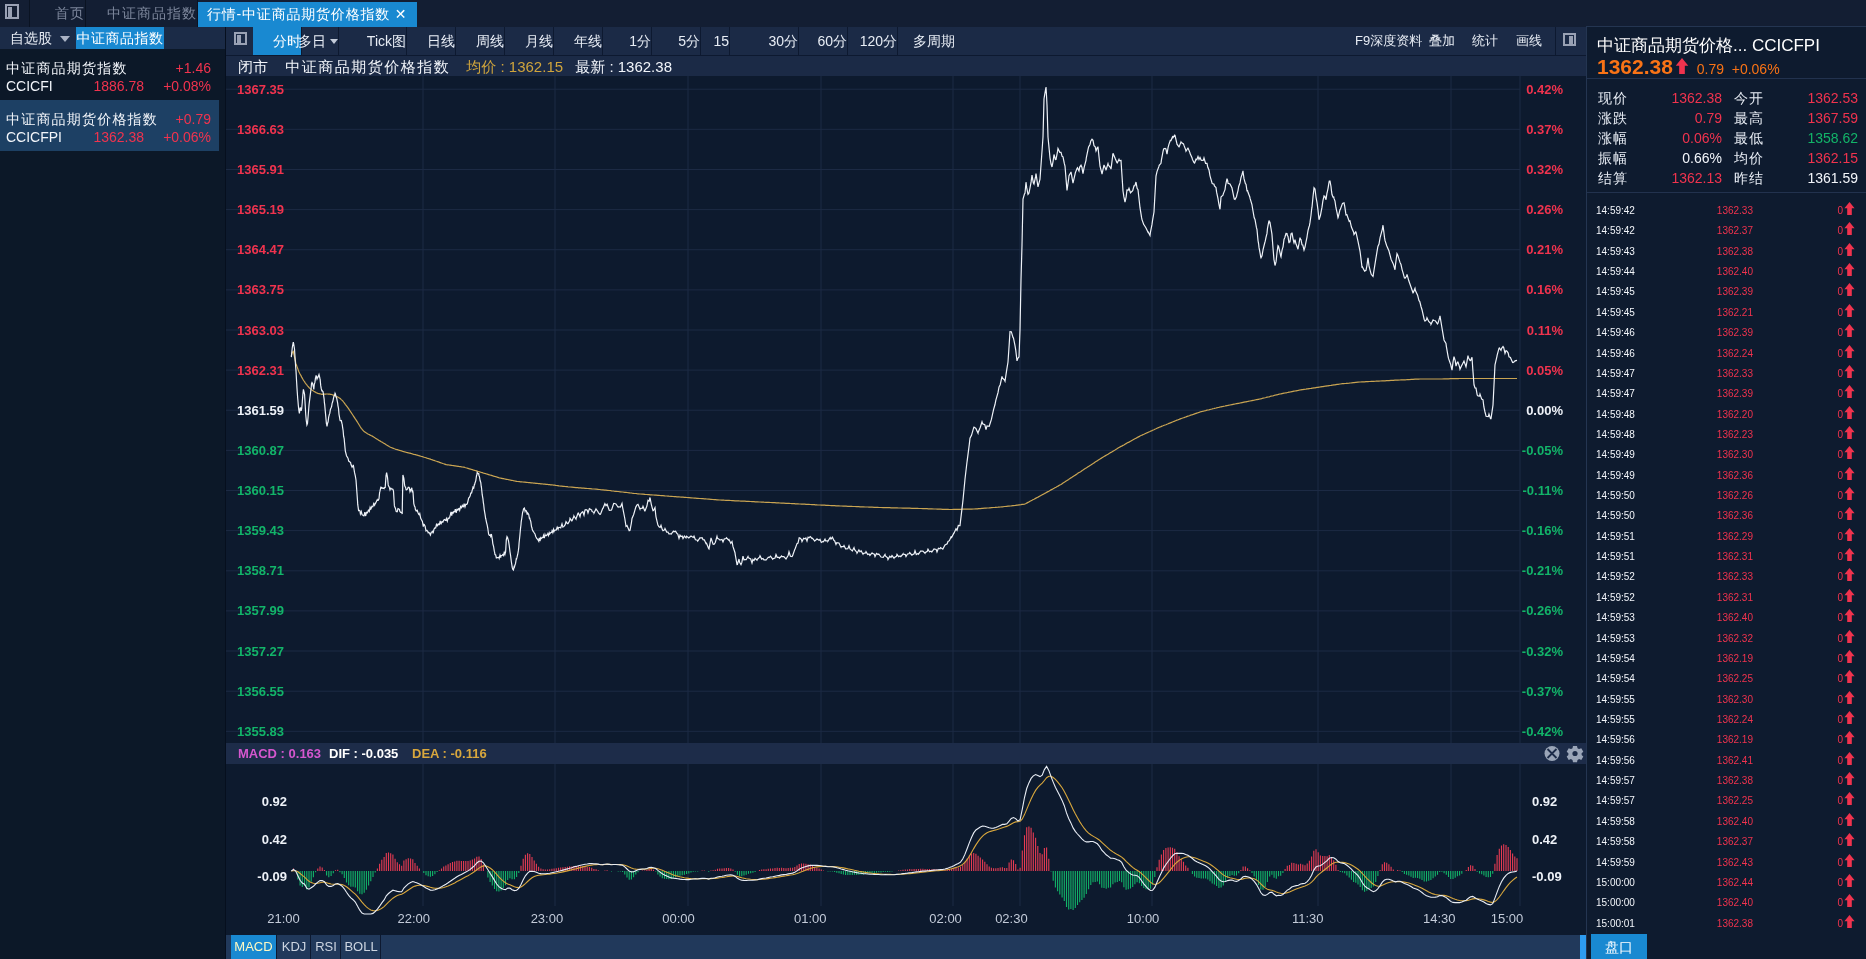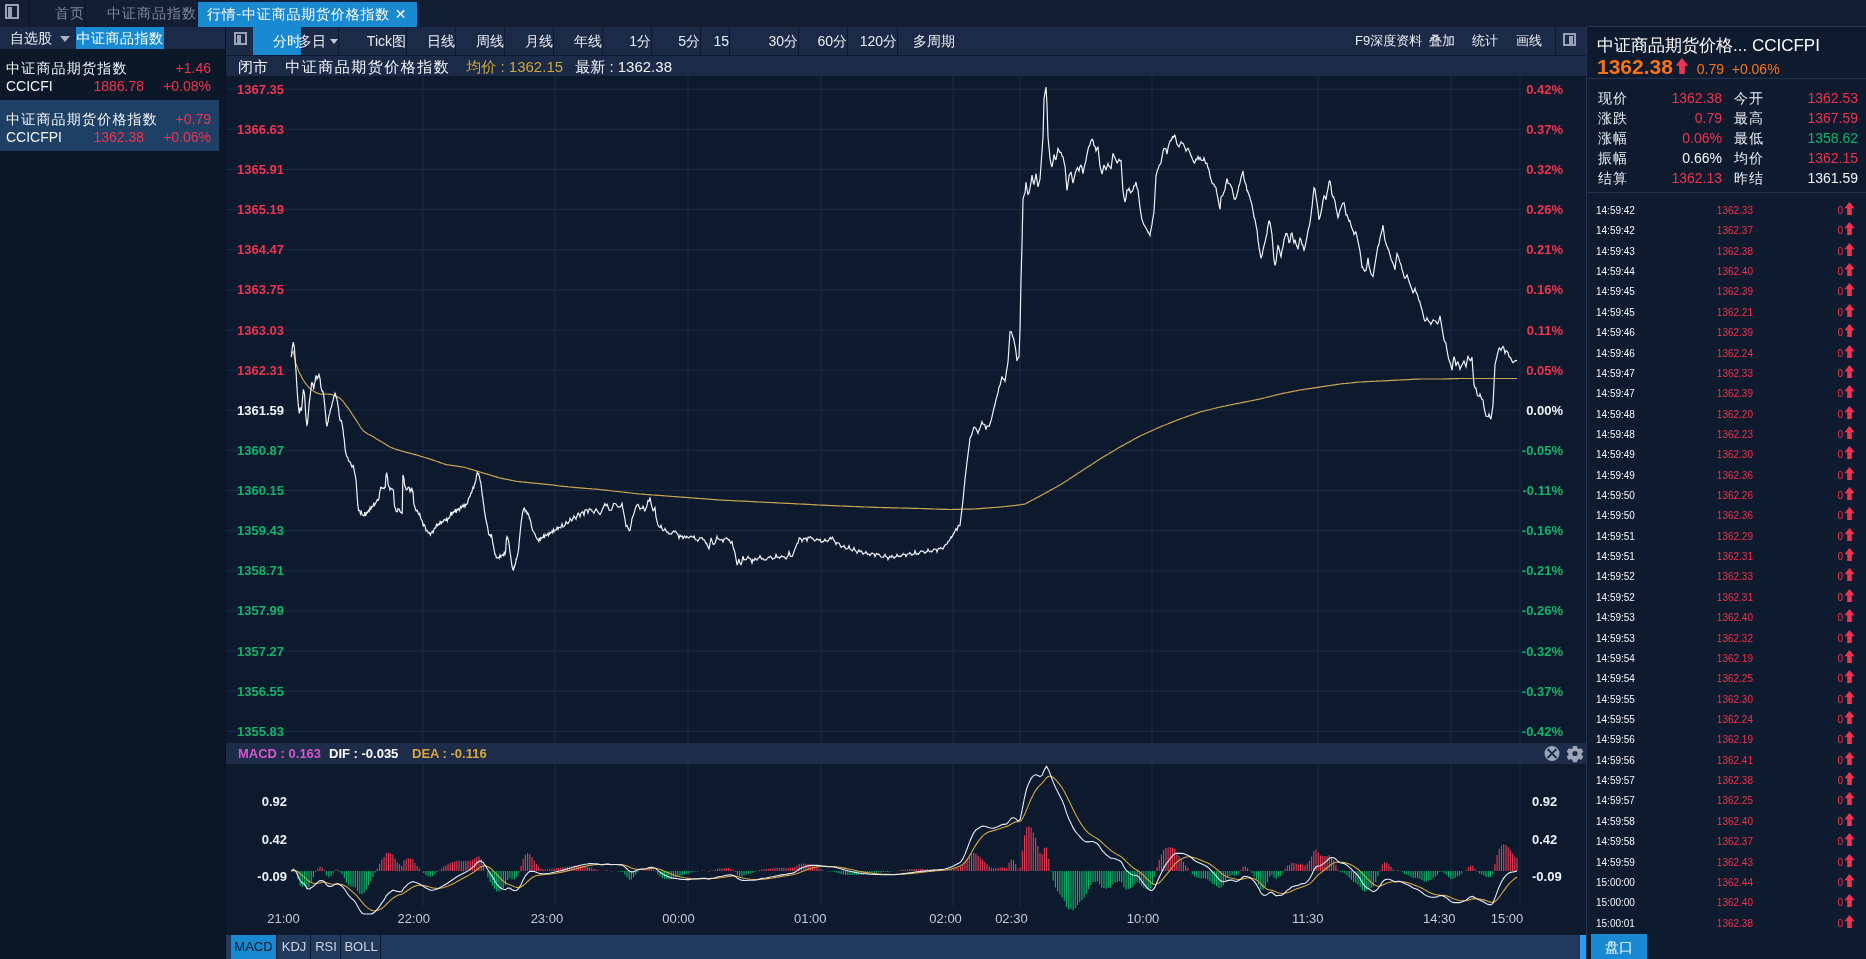--- a/index.html
+++ b/index.html
@@ -233,21 +233,21 @@
       <text class="tl" text-anchor="middle" x="452.5" y="847">00:00</text>
       <text class="tl" text-anchor="middle" x="584.2" y="847">01:00</text>
       <text class="tl" text-anchor="middle" x="719.6" y="847">02:00</text>
       <text class="tl" text-anchor="middle" x="785.4" y="847">02:30</text>
       <text class="tl" text-anchor="middle" x="917.1" y="847">10:00</text>
       <text class="tl" text-anchor="middle" x="1081.7" y="847">11:30</text>
       <text class="tl" text-anchor="middle" x="1213.3" y="847">14:30</text>
       <text class="tl" text-anchor="middle" x="1281.0" y="847">15:00</text>
 </svg>
  <div id="btabs">
-  <div class="btab" style="left:5px;width:46px;background:#1989d1;color:#0f172a">MACD</div>
+  <div class="btab" style="left:5px;width:46px;background:#1989d1;color:#fef9c3">MACD</div>
   <div class="btab" style="left:52px;width:33px">KDJ</div>
   <div class="btab" style="left:86px;width:29px">RSI</div>
   <div class="btab" style="left:116px;width:39px">BOLL</div>
   <div style="position:absolute;left:1354px;top:0;width:6px;height:24px;background:#2d9bf0"></div>
  </div>
 </div>
 <div class="abs" id="rpanel">
  <div class="ttl">中证商品期货价格... CCICFPI</div>
  <div class="big">1362.38<svg width="14" height="16" viewBox="0 0 11 13" style="margin-left:2px">
         <path d="M5.5 0L10.6 6.2H7.8V13H3.2V6.2H0.4Z" fill="#f0334e"></path>

